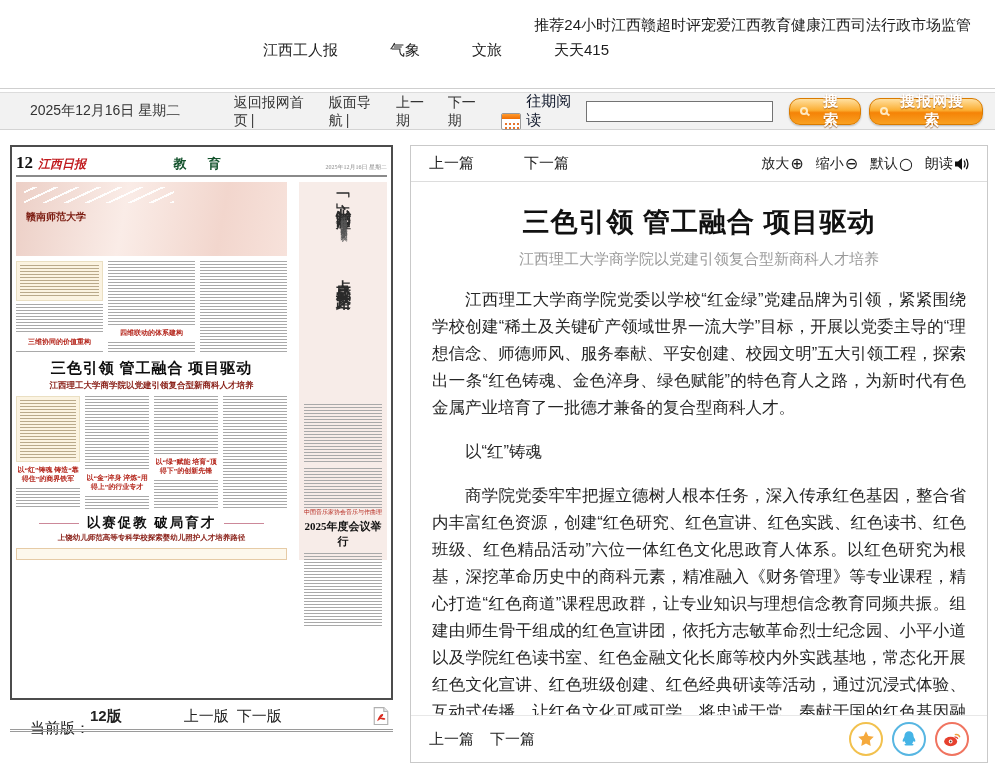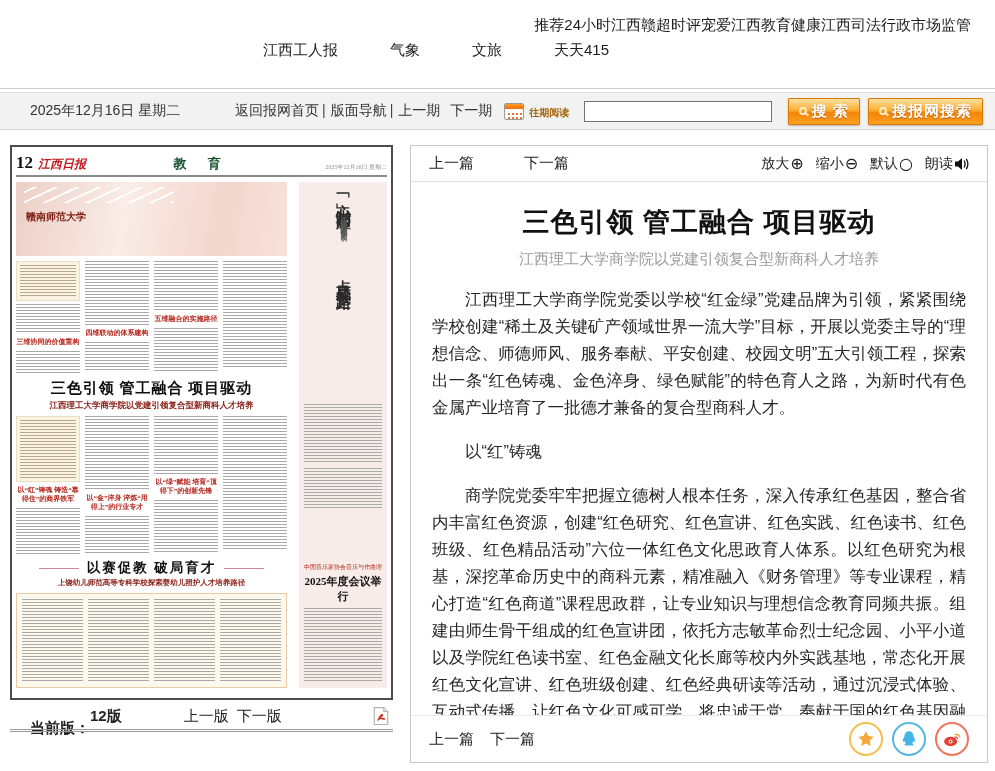--- a/index.html
+++ b/index.html
@@ -29,25 +29,25 @@
   .tb-date { margin-left:30px; width:205px; }
   .tb-links { display:flex; align-items:flex-end; }
   .tb-link.sep::after { content:"|"; margin:0 5px 0 3px; color:#444; }
   .tb-link.gap { margin-right:10px; }
   .cal-icon { width:20px; height:17px; border:1px solid #9a9a9a; border-radius:2px;
     background:#fff; position:relative; margin:0 5px 0 12px; overflow:hidden; cursor:pointer; }
   .cal-icon::before { content:""; position:absolute; left:0; top:0; right:0; height:5px;
     background:linear-gradient(#ff9a2e,#f06d00); }
   .cal-icon::after { content:""; position:absolute; left:2px; top:8px; width:15px; height:7px;
     background-image:radial-gradient(#e8732a 1px, transparent 1.1px); background-size:4px 4px; }
-  .tb-archive { color:#a16207; font-weight:bold; font-size:10px; }
+  .tb-archive { color:#0f172a; font-weight:normal; font-size:15px; }
   .tb-spacer { flex:1; }
   .tb-search-input { width:188px; height:21px; border:1px solid #737373; background:#fff; margin-right:8px; font-size:13px; padding:0 4px; }
   .orange-btn {
-    height:27px; border:1px solid #d97b00; border-radius:1px; margin-left:8px; padding:4px 10px;
+    height:27px; border:1px solid #d97b00; border-radius:11px; margin-left:8px; padding:4px 10px;
     background:linear-gradient(#ffe0a1 0%, #fbae32 45%, #f58307 55%, #f9a122 100%);
     color:#fff; font-weight:bold; font-size:15px; letter-spacing:1px;
     text-shadow:0 1px 1px rgba(150,70,0,.7); display:inline-flex; align-items:center; cursor:pointer;
     box-shadow:0 1px 2px rgba(0,0,0,.25);
   }
   .orange-btn:last-child { margin-right:12px; }
   .mag { position:relative; width:8px; height:8px; border:2px solid #fff3d6; border-radius:50%;
     display:inline-block; margin-right:5px; opacity:.9; }
   .mag::after { content:""; position:absolute; width:5px; height:2px; background:#fff3d6;
     right:-4px; bottom:-2px; transform:rotate(40deg); }
@@ -58,21 +58,21 @@
   .np-page { width:100%; height:100%; padding:6px 4px 4px; position:relative; font-family:"Liberation Serif", serif; }
   .np-head { display:flex; align-items:flex-end; height:24px; border-bottom:2px solid #8a8a8a; position:relative; padding-bottom:2px; }
   .np-pageno { font-size:17px; font-weight:900; color:#111; }
   .np-masthead { color:#c0191c; font-size:12px; font-weight:bold; font-style:italic; margin-left:5px; }
   .np-section { position:absolute; left:50%; transform:translateX(-50%); bottom:2px;
     font-size:13px; letter-spacing:9px; color:#14532d; font-weight:bold; }
   .np-headright { margin-left:auto; text-align:right; }
   .np-date { font-size:6px; color:#8a8a8a; line-height:8px; white-space:nowrap; }
   .np-mailbar { margin-top:2px; margin-left:auto; width:52px; height:3px;
     background:linear-gradient(90deg,#c0392b 0 4px, #bbb 4px 100%); }
-  .np-body { display:flex; gap:12px; margin-top:5px; height:506px; }
+  .np-body { display:flex; gap:12px; margin-top:5px; height:378px; }
   .np-main { flex:1; display:flex; flex-direction:column; min-width:0; }
   .np-banner { position:relative; height:74px; flex:none;
     background:linear-gradient(100deg,#eccfc6 0%, #faece7 40%, #f2d6cd 75%, #f7e2db 100%); }
   .np-banner::before { content:""; position:absolute; left:8px; top:5px; width:150px; height:16px;
     background:repeating-linear-gradient(-25deg, rgba(255,255,255,.95) 0 2px, transparent 2px 9px); }
   .np-kicker { position:absolute; left:10px; top:28px; font-size:10px; font-weight:bold; color:#7c1d12; }
   .np-h1 { position:absolute; left:4px; bottom:4px; width:100%; font-size:15px; font-weight:900;
     color:#0d0d0d; white-space:nowrap; letter-spacing:-.3px; }
   .np-cols { display:flex; gap:5px; }
   .np-col { flex:1; display:flex; flex-direction:column; gap:3px; min-width:0; }
@@ -99,21 +99,21 @@
   .np-vbig.offset { padding-top:34px; }
   .np-vsmall { font-size:7px; color:#555; margin:0 4px; letter-spacing:1px; }
   .np-side .ft { margin-top:4px; }
   .np-side2 { margin-top:auto; }
   .np-side2-kicker { font-size:6px; color:#b5271d; text-align:center; white-space:nowrap; overflow:hidden; }
   .np-side2-title { font-size:11px; font-weight:900; color:#111; text-align:center; margin:2px 0 4px; font-family:"Liberation Serif", serif; }
 
   
   #page-bar { position:absolute; left:10px; top:706px; width:383px; height:20px;
     display:flex; align-items:center; font-size:15px; color:#222; }
-  .pb-label { font-weight:bold; margin-left:20px;margin-top:24px; }
+  .pb-label { font-weight:normal; margin-left:20px;margin-top:24px; }
   .pb-num { font-weight:bold; }
   .pb-links { position:absolute; left:50%; transform:translateX(-18%); display:flex; gap:8px; }
   .pdf-icon { margin-left:auto; margin-right:4px; cursor:pointer; display:flex; }
   #page-bar-rule { position:absolute; left:10px; top:729px; width:383px; height:3px;
     border-top:1px solid #9a9a9a; border-bottom:1px solid #9a9a9a; }
 
   
   #right-panel { position:absolute; left:410px; top:145px; width:578px; height:618px;
     border:1px solid #c9c9c9; background:#fff; }
   .rp-head { height:36px; border-bottom:1px solid #ddd; display:flex; align-items:center;
@@ -210,25 +210,20 @@
             <div class="ft" style="height:30px"></div>
             <div class="redhead">三维协同的价值重构</div>
             <div class="ft" style="height:26px"></div>
           </div>
           <div class="np-col">
             <div class="ft" style="height:64px"></div>
             <div class="redhead">四维联动的体系建构</div>
             <div class="ft" style="height:30px"></div>
           </div>
           <div class="np-col">
-            <div class="ft" style="height:50px"></div>
-            <div class="redhead">五维融合的实施路径</div>
-            <div class="ft" style="height:44px"></div>
-          </div>
-          <div class="np-col">
             <div class="ft" style="height:106px"></div>
           </div>
         </div>
         <div class="np-a2">
           <div class="np-h2">三色引领 管工融合 项目驱动</div>
           <div class="np-sub2">江西理工大学商学院以党建引领复合型新商科人才培养</div>
         </div>
         <div class="np-cols np-cols2">
           <div class="np-col">
             <div class="qbox">

